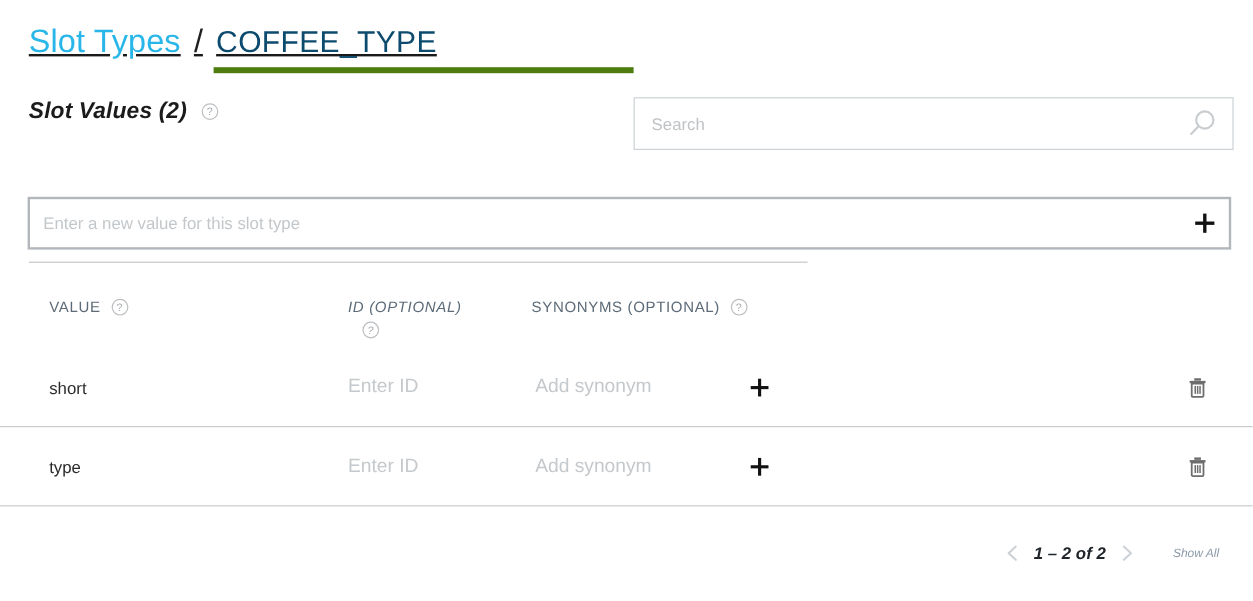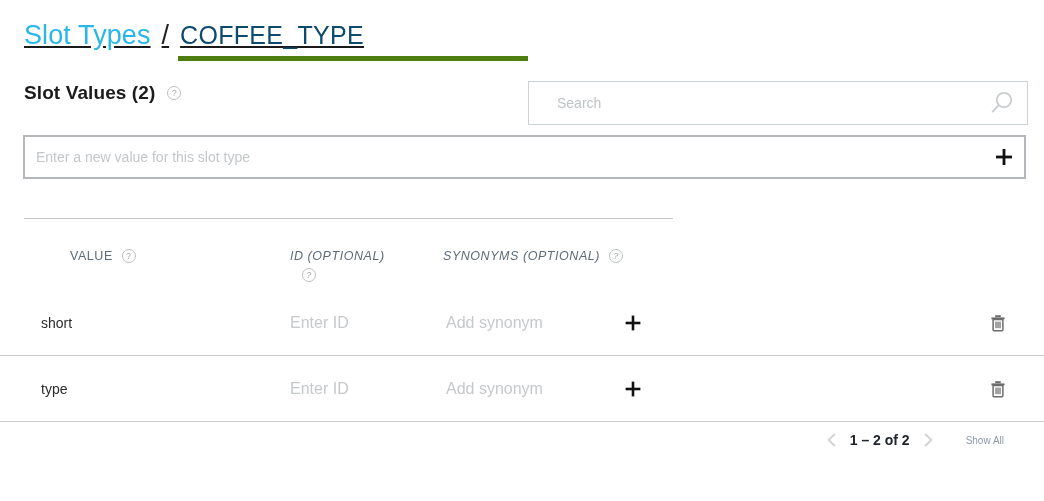--- a/index.html
+++ b/index.html
@@ -60,20 +60,21 @@
     left: 24px;
     top: 82px;
     display: flex;
     align-items: center;
   }
   .sv-heading-text {
     font-size: 19px;
     font-weight: bold;
     color: #1b1b1b;
     letter-spacing: 0.1px;
+    font-style: italic;
   }
 
   
   .help-icon {
     display: inline-flex;
     align-items: center;
     justify-content: center;
     width: 14px;
     height: 14px;
     min-width: 14px;
@@ -91,41 +92,40 @@
   .search-box {
     position: absolute;
     left: 528px;
     top: 81px;
     width: 500px;
     height: 44px;
     border: 1px solid #ccd3d6;
     background: #fff;
     display: flex;
     align-items: center;
-    padding-left: 14px;
   }
   .search-input {
     flex: 1;
     height: 100%;
     border: none;
     outline: none;
     background: transparent;
     font-family: "Liberation Sans", sans-serif;
     font-size: 14px;
     color: #3a3a3a;
     padding: 0 14px;
   }
   .search-input::placeholder { color: #bfc3c6; }
   .search-icon { margin-right: 12px; display: flex; cursor: pointer; }
 
   
   .new-value-row {
     position: absolute;
     left: 23px;
-    top: 135px;
+    top: 164px;
     width: 1003px;
     height: 44px;
     border: 2px solid #b3b7bb;
     background: #fff;
     display: flex;
     align-items: center;
   }
   .new-value-input {
     flex: 1;
     height: 100%;
@@ -162,23 +162,23 @@
     width: 1044px;
     height: 40px;
   }
   .th {
     position: absolute;
     font-size: 12.5px;
     font-weight: normal;
     color: #5d6b78;
     letter-spacing: 0.55px;
   }
-  .th-value { left: 41px; top: 9px; display: flex; align-items: center; margin-left: 29px; }
+  .th-value { left: 41px; top: 9px; display: flex; align-items: center; }
   .th-id { left: 290px; top: 9px; width: 112px; font-style: italic; }
-  .th-syn { left: 443px; top: 9px; display: flex; align-items: center; font-style: italic; }
+  .th-syn { left: 443px; top: 9px; display: flex; align-items: center; }
   .th .help-icon { margin-left: 9px; }
   .th-id .help-icon { display: inline-flex; margin: 5px 0 0 12px; }
 
   .row {
     position: absolute;
     left: 0;
     width: 1044px;
     height: 66px;
     border-bottom: 1px solid #c9cccf;
   }
@@ -222,27 +222,28 @@
     justify-content: center;
     width: 26px;
     height: 26px;
     cursor: pointer;
   }
 
   
   .pagination {
     position: absolute;
     left: 0;
-    top: 424px;
+    top: 445px;
     width: 1044px;
     display: flex;
     align-items: center;
     justify-content: flex-end;
-    padding-right: 40px;
+    padding-right: 28px;
     height: 32px;
+    font-style: italic;
   }
   .page-chevron {
     display: flex;
     align-items: center;
     justify-content: center;
     width: 22px;
     height: 22px;
     color: #ccd1d6;
     cursor: pointer;
   }

